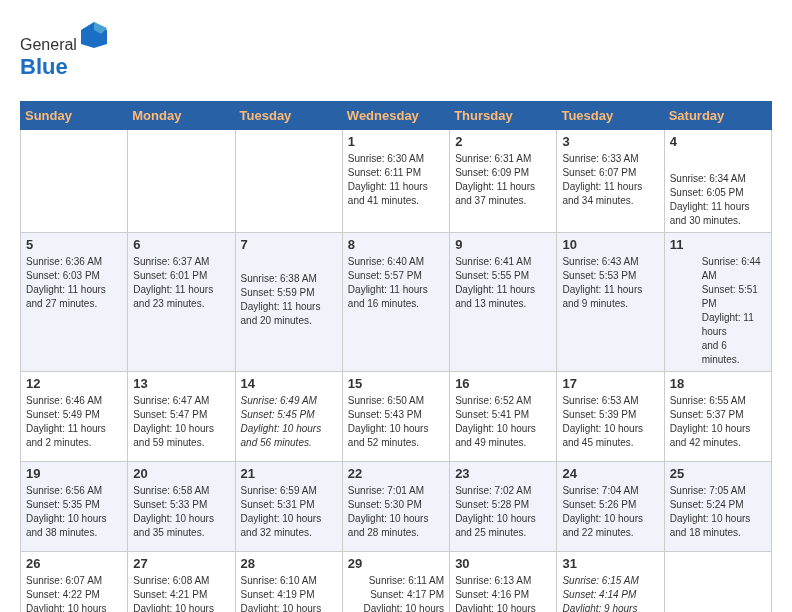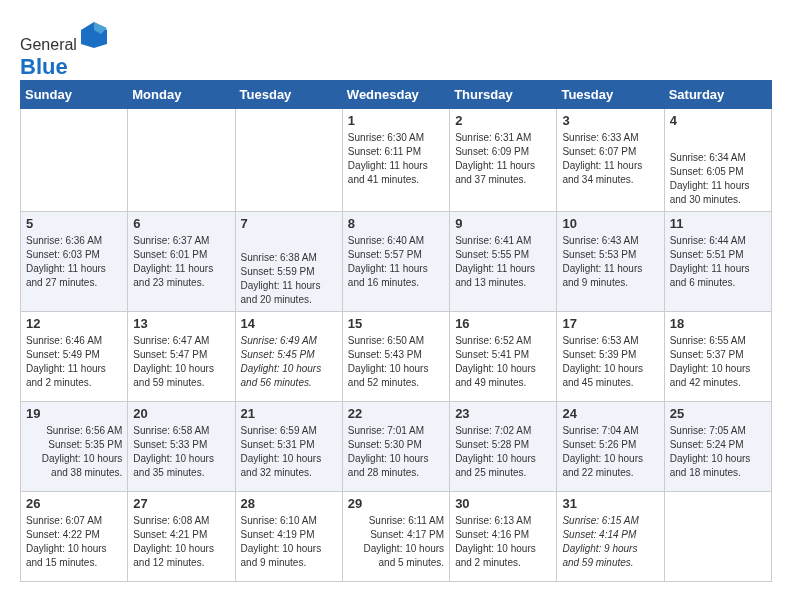--- a/index.html
+++ b/index.html
@@ -7,21 +7,21 @@
       font-family: Arial, sans-serif;
       background: #fff;
       width: 792px;
       min-height: 612px;
       padding: 20px;
     }
     .header {
       display: flex;
       justify-content: space-between;
       align-items: flex-start;
-      margin-bottom: 0;
+      margin-bottom: 21px;
     }
     .logo {
       display: flex;
       align-items: center;
     }
     .logo-general { color: #333; }
     .logo-blue { color: #1a6fc4; }
     .logo-icon {
       width: 30px;
       height: 30px;
@@ -39,21 +39,21 @@
       font-size: 16px;
       color: #555;
     }
     .calendar {
       width: 100%;
       border-collapse: collapse;
       font-size: 11px;
     }
     .calendar thead th {
       background-color: #2961a7;
-      color: #ffffff;
+      color: #fdba74;
       padding: 6px 4px;
       text-align: left;
       font-size: 13px;
       font-weight: bold;
       border: 1px solid #2961a7;
     }
     .calendar tbody td {
       border: 1px solid #ccc;
       vertical-align: top;
       padding: 4px 5px;
@@ -185,21 +185,21 @@
         </td>
         <td>
           <div class="day-number">10</div>
           <div class="day-info" style="white-space: pre-line;">Sunrise: 6:43 AM
 Sunset: 5:53 PM
 Daylight: 11 hours
 and 9 minutes.</div>
         </td>
         <td>
           <div class="day-number">11</div>
-          <div class="day-info" style="white-space: pre-line;">Sunrise: 6:44 AM
+          <div class="day-info" style="white-space: pre-line; margin-left: 32px;">Sunrise: 6:44 AM
 Sunset: 5:51 PM
 Daylight: 11 hours
 and 6 minutes.</div>
         </td>
       </tr>
       <tr>
         <td>
           <div class="day-number">12</div>
           <div class="day-info" style="white-space: pre-line;">Sunrise: 6:46 AM
 Sunset: 5:49 PM
@@ -245,21 +245,21 @@
           <div class="day-number">18</div>
           <div class="day-info" style="white-space: pre-line;">Sunrise: 6:55 AM
 Sunset: 5:37 PM
 Daylight: 10 hours
 and 42 minutes.</div>
         </td>
       </tr>
       <tr>
         <td>
           <div class="day-number">19</div>
-          <div class="day-info" style="white-space: pre-line; text-align: right;">Sunrise: 6:56 AM
+          <div class="day-info" style="white-space: pre-line;">Sunrise: 6:56 AM
 Sunset: 5:35 PM
 Daylight: 10 hours
 and 38 minutes.</div>
         </td>
         <td>
           <div class="day-number">20</div>
           <div class="day-info" style="white-space: pre-line;">Sunrise: 6:58 AM
 Sunset: 5:33 PM
 Daylight: 10 hours
 and 35 minutes.</div>

